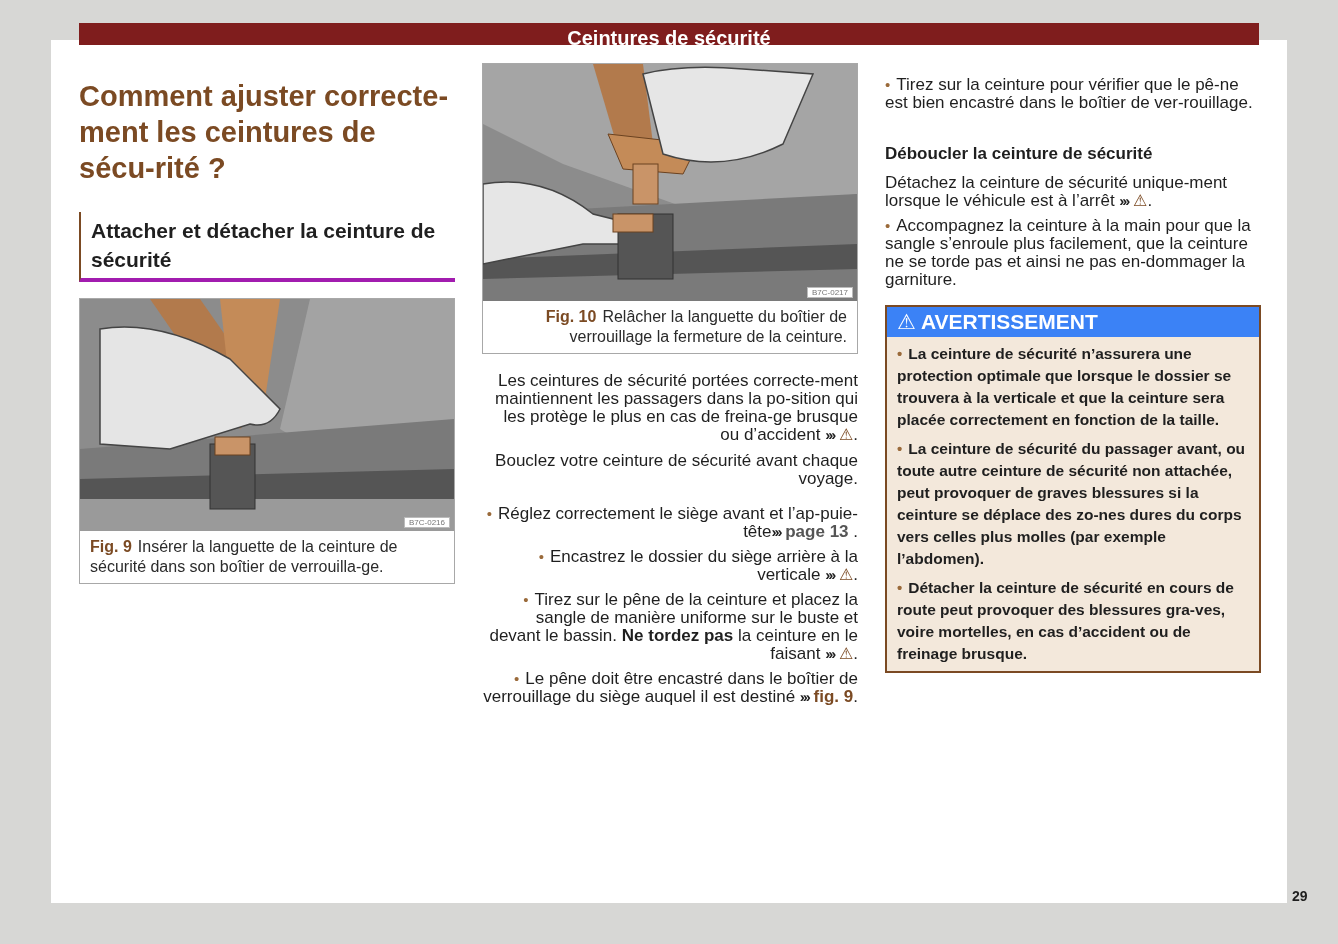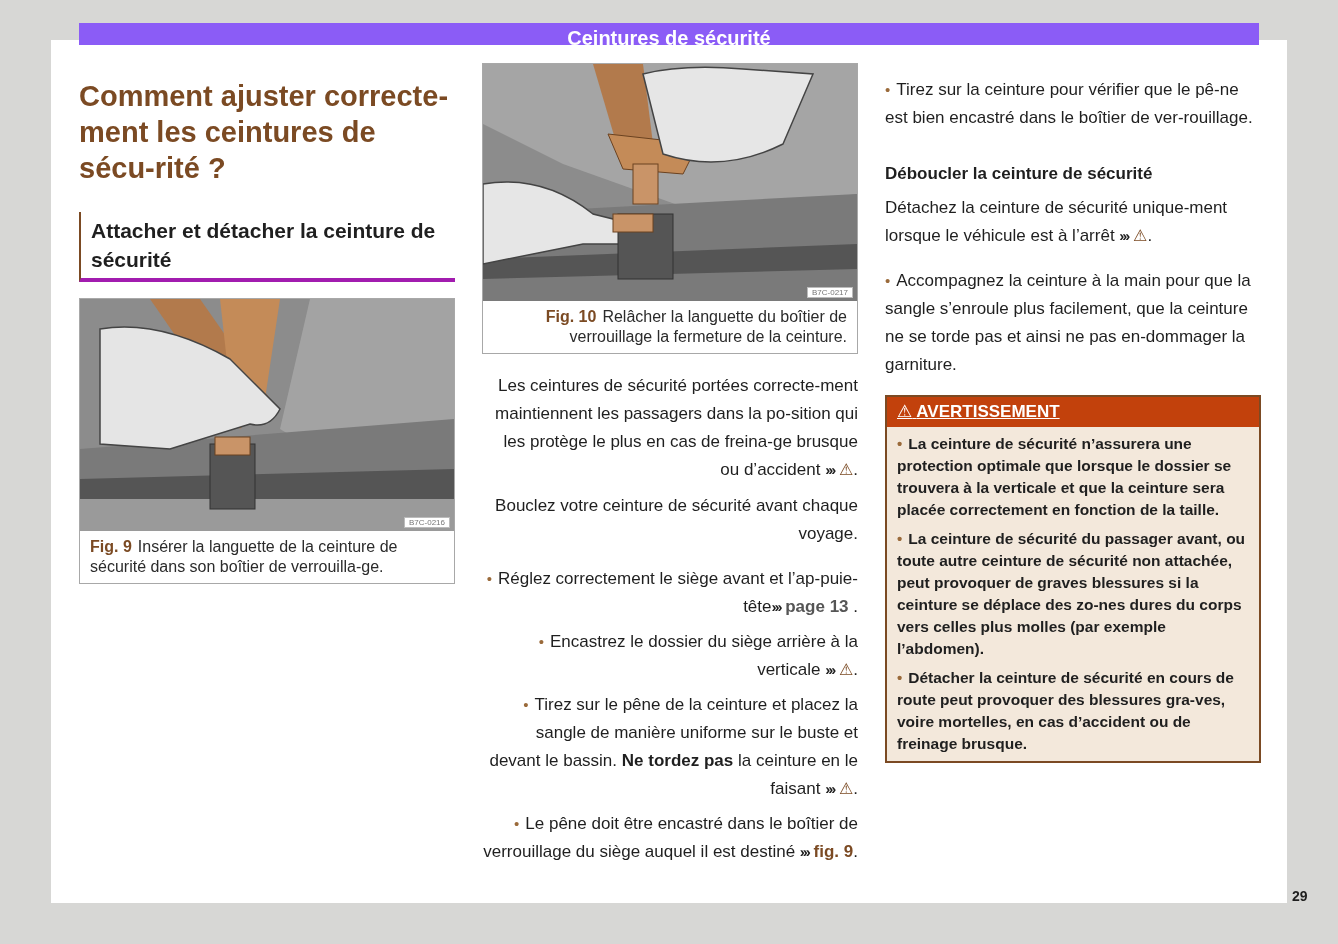--- a/index.html
+++ b/index.html
@@ -2,21 +2,21 @@
 <html><head>
 <meta charset="utf-8">
 <style>
   html, body { margin:0; padding:0; }
   body {
     width:1338px; height:944px; background:#d7d7d5; position:relative; overflow:hidden;
     font-family: "Liberation Sans", "DejaVu Sans", sans-serif; color:#1f1f1f;
   }
   .page { position:absolute; left:51px; top:40px; width:1236px; height:863px; background:#ffffff; }
   .header-band {
-    position:absolute; left:79px; top:23px; width:1180px; height:22px; background:#8b5cf6;
+    position:absolute; left:79px; top:23px; width:1180px; height:22px; background:#7f1d1d;
     color:#fff; font-weight:bold; font-size:20px; text-align:center; line-height:30px;
   }
   .page-number { position:absolute; left:1292px; top:888px; font-size:14px; font-weight:bold; color:#1f1f1f; }
 
   .col { position:absolute; top:76px; }
   .col1 { left:79px; width:376px; }
   .col2 { left:482px; width:376px; }
   .col3 { left:885px; width:376px; }
 
   .main-title { color:#7b4a23; font-size:29px; font-weight:bold; line-height:36px; margin:0; padding-top:2px; }
@@ -28,34 +28,33 @@
   .figure { border:1px solid #a8a8a8; margin-top:16px; }
   .fig-img { position:relative; height:232px; background:#8e8e8e; overflow:hidden; }
   .fig-img svg { display:block; }
   .fig-code {
     position:absolute; right:4px; bottom:3px; background:#fff; color:#777; font-size:8px;
     padding:0 4px; border:1px solid #bbb; font-family:"Liberation Sans", sans-serif;
   }
   .fig-caption { padding:6px 10px 6px 10px; font-size:16px; line-height:20px; color:#2b2b2b; }
   .fig-caption .fig-label { color:#7b4a23; font-weight:bold; margin-right:6px; }
 
-  .p { font-size:17px; line-height:28px; margin:0; }
+  .p { font-size:17px; line-height:18px; margin:0; }
   .h3 { font-size:17px; font-weight:bold; line-height:24px; margin:0; }
   .bullet { position:relative; }
   .bullet-dot { color:#9a6a3a; font-size:15px; margin-right:6px; }
   .ref { color:#7b4a23; font-weight:bold; }
   .ref-grey { color:#555; font-weight:bold; }
   .warn-sym { color:#7b4a23; font-size:16px; }
   .chev { font-size:15px; letter-spacing:-2px; font-weight:bold; }
 
   .warning-box { margin-top:16px; border:2px solid #7b4a23; background:#f3e8db; }
   .warning-head {
-    background:#c2410c; color:#fff; font-weight:bold; font-size:17px; height:30px; line-height:30px;
+    background:#3b82f6; color:#fff; font-weight:bold; font-size:21px; height:30px; line-height:30px;
     padding-left:10px;
-    text-decoration:underline;
   }
   .warning-body { padding:6px 10px 6px 10px; }
   .warning-item { font-size:15.5px; font-weight:bold; line-height:22px; margin:0 0 7px 0; color:#1f1f1f; }
   .warning-item:last-child { margin-bottom:0; }
 </style>
 </head>
 <body>
 
 <div class="page"></div>
 <div class="header-band">Ceintures de sécurité</div>
@@ -142,21 +141,21 @@
     <span class="bullet-dot">•</span><span>Tirez sur la ceinture pour vérifier que le pê-ne est bien encastré dans le boîtier de ver-rouillage.</span>
   </p>
 
   <p class="h3" style="margin-top:30px">Déboucler la ceinture de sécurité</p>
   <p class="p" style="margin-top:8px">
     <span>Détachez la ceinture de sécurité unique-ment lorsque le véhicule est à l’arrêt</span>
     <span class="chev">›››</span>
     <span class="warn-sym">⚠</span>.
   </p>
 
-  <p class="p bullet" style="margin-top:17px">
+  <p class="p bullet" style="margin-top:7px">
     <span class="bullet-dot">•</span><span>Accompagnez la ceinture à la main pour que la sangle s’enroule plus facilement, que la ceinture ne se torde pas et ainsi ne pas en-dommager la garniture.</span>
   </p>
 
   <div class="warning-box">
     <div class="warning-head">
       <span>⚠</span>
       <span>AVERTISSEMENT</span>
     </div>
     <div class="warning-body">
       <p class="warning-item"><span class="bullet-dot">•</span><span>La ceinture de sécurité n’assurera une protection optimale que lorsque le dossier se trouvera à la verticale et que la ceinture sera placée correctement en fonction de la taille.</span></p>

